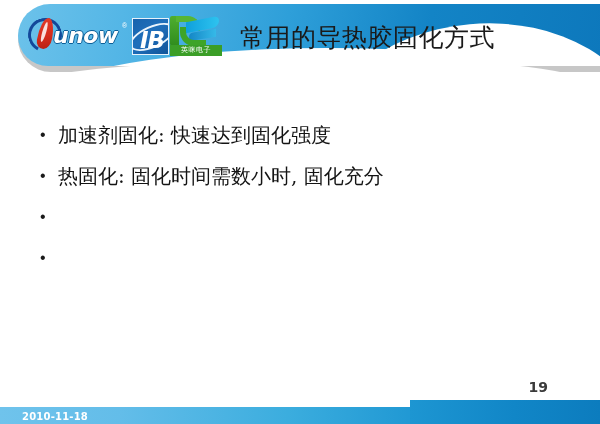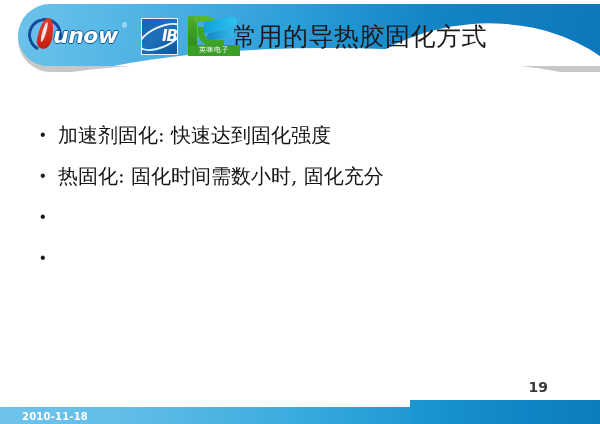--- a/index.html
+++ b/index.html
@@ -83,40 +83,40 @@
     left: -10px;
     bottom: -52px;
     width: 640px;
     height: 70px;
     background: #ffffff;
     border-radius: 50% / 100% 100% 0 0;
   }
 
   .banner-title {
     position: absolute;
-    left: 232px;
+    left: 240px;
     top: 22px;
     font-size: 25px;
     line-height: 30px;
     color: #1a1a1a;
-    font-family: Liberation Serif, serif;
+    font-family: Liberation Sans, sans-serif;
     letter-spacing: .5px;
     white-space: nowrap;
     z-index: 6;
   }
 
   
   .logo-row {
     position: absolute;
     left: 26px;
     top: 13px;
     height: 46px;
     display: flex;
     align-items: center;
-    gap: 10px;
+    gap: 1px;
     z-index: 7;
   }
 
   
   .logo-unow {
     position: relative;
     width: 105px;
     height: 40px;
   }
   .unow-ring {
@@ -188,27 +188,26 @@
     width: 48px;
     height: 22px;
     border: 2.2px solid #eaf4fc;
     border-radius: 50%;
     transform: rotate(-24deg);
   }
   .ib-text {
     position: absolute;
     left: 7px;
     top: 8px;
-    font-size: 15px;
+    font-size: 23px;
     font-weight: 700;
     font-style: italic;
     color: #ffffff;
     letter-spacing: -1px;
     font-family: "DejaVu Sans", sans-serif;
-    margin-left: 13px;
   }
 
   
   .logo-green {
     position: relative;
     width: 52px;
     height: 40px;
     padding-left: 44px;
   }
   .green-bar {

